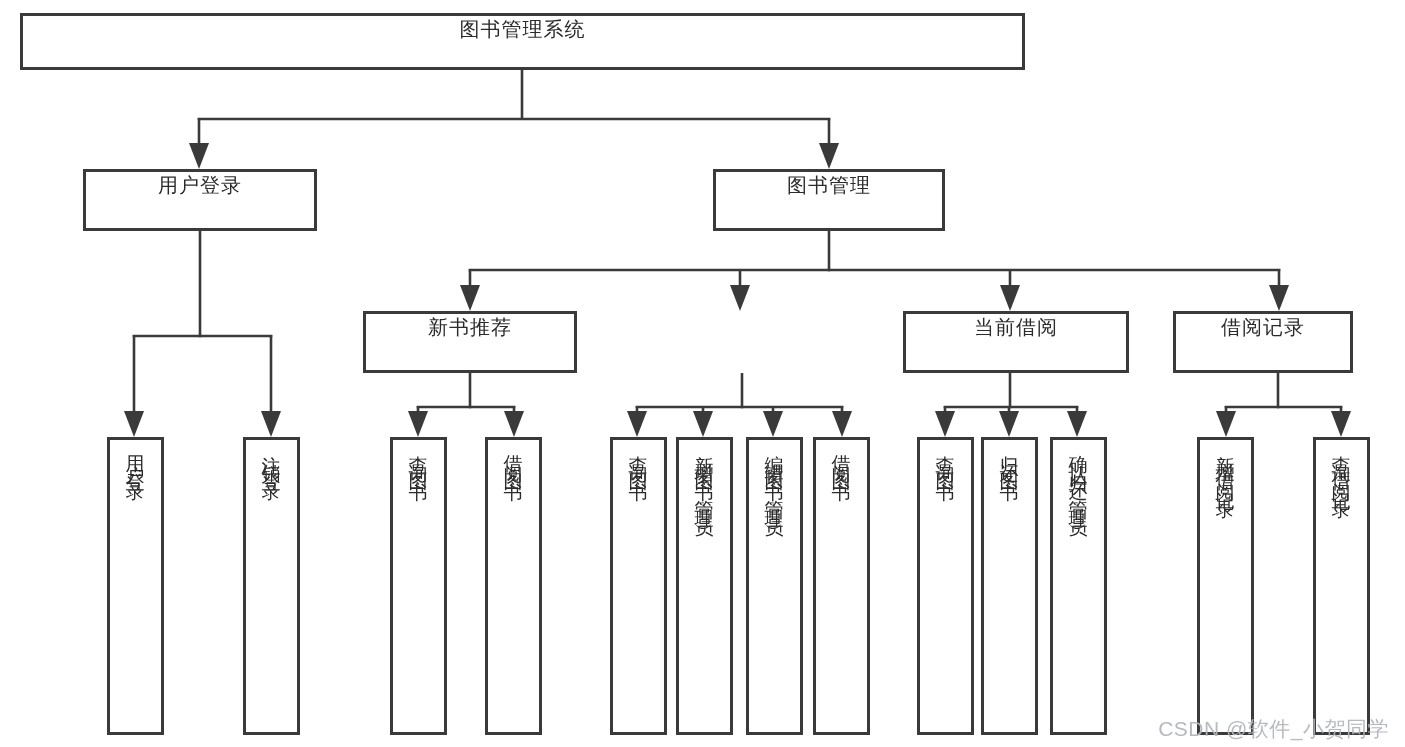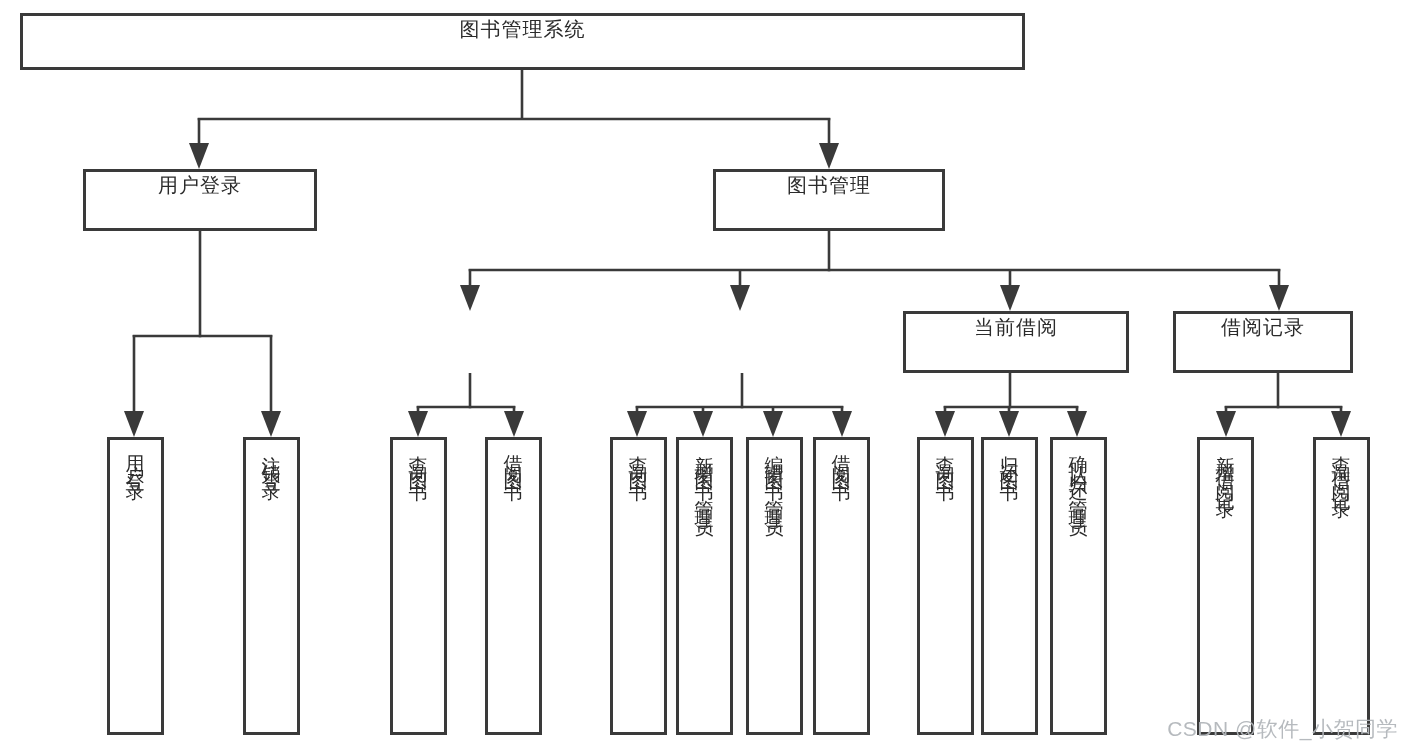--- a/index.html
+++ b/index.html
@@ -15,21 +15,21 @@
     display:flex;align-items:flex-start;justify-content:center;
     color:#2b2b2b;
   }
   .box.h span{font-size:20px;letter-spacing:1px;white-space:nowrap;}
   .box.v span{
     writing-mode:vertical-rl;
     font-size:19px;letter-spacing:9px;line-height:1;
     white-space:nowrap;
   }
   .watermark{
-    position:absolute;right:7px;bottom:4px;
+    position:absolute;right:16px;bottom:4px;
     font-size:21px;color:rgba(178,182,187,0.95);
     letter-spacing:0.5px;white-space:nowrap;z-index:5;
   }
 </style>
 </head>
 <body>
 
 <div class="stage">
 
   <svg class="wires" viewBox="0 0 1405 747" aria-hidden="true">
@@ -98,20 +98,23 @@
     <span>图书管理系统</span>
   </div>
 
   <div class="box h" style="left:83px;top:169px;width:234px;height:62px">
     <span>用户登录</span>
   </div>
   <div class="box h" style="left:713px;top:169px;width:232px;height:62px">
     <span>图书管理</span>
   </div>
 
+  <div class="box h" style="left:363px;top:311px;width:214px;height:62px">
+    <span>新书推荐</span>
+  </div>
   <div class="box h" style="left:903px;top:311px;width:226px;height:62px">
     <span>当前借阅</span>
   </div>
   <div class="box h" style="left:1173px;top:311px;width:180px;height:62px">
     <span>借阅记录</span>
   </div>
 
   <div class="box v" style="left:107px;top:437px;width:57px;height:298px">
     <span>用户登录</span>
   </div>

